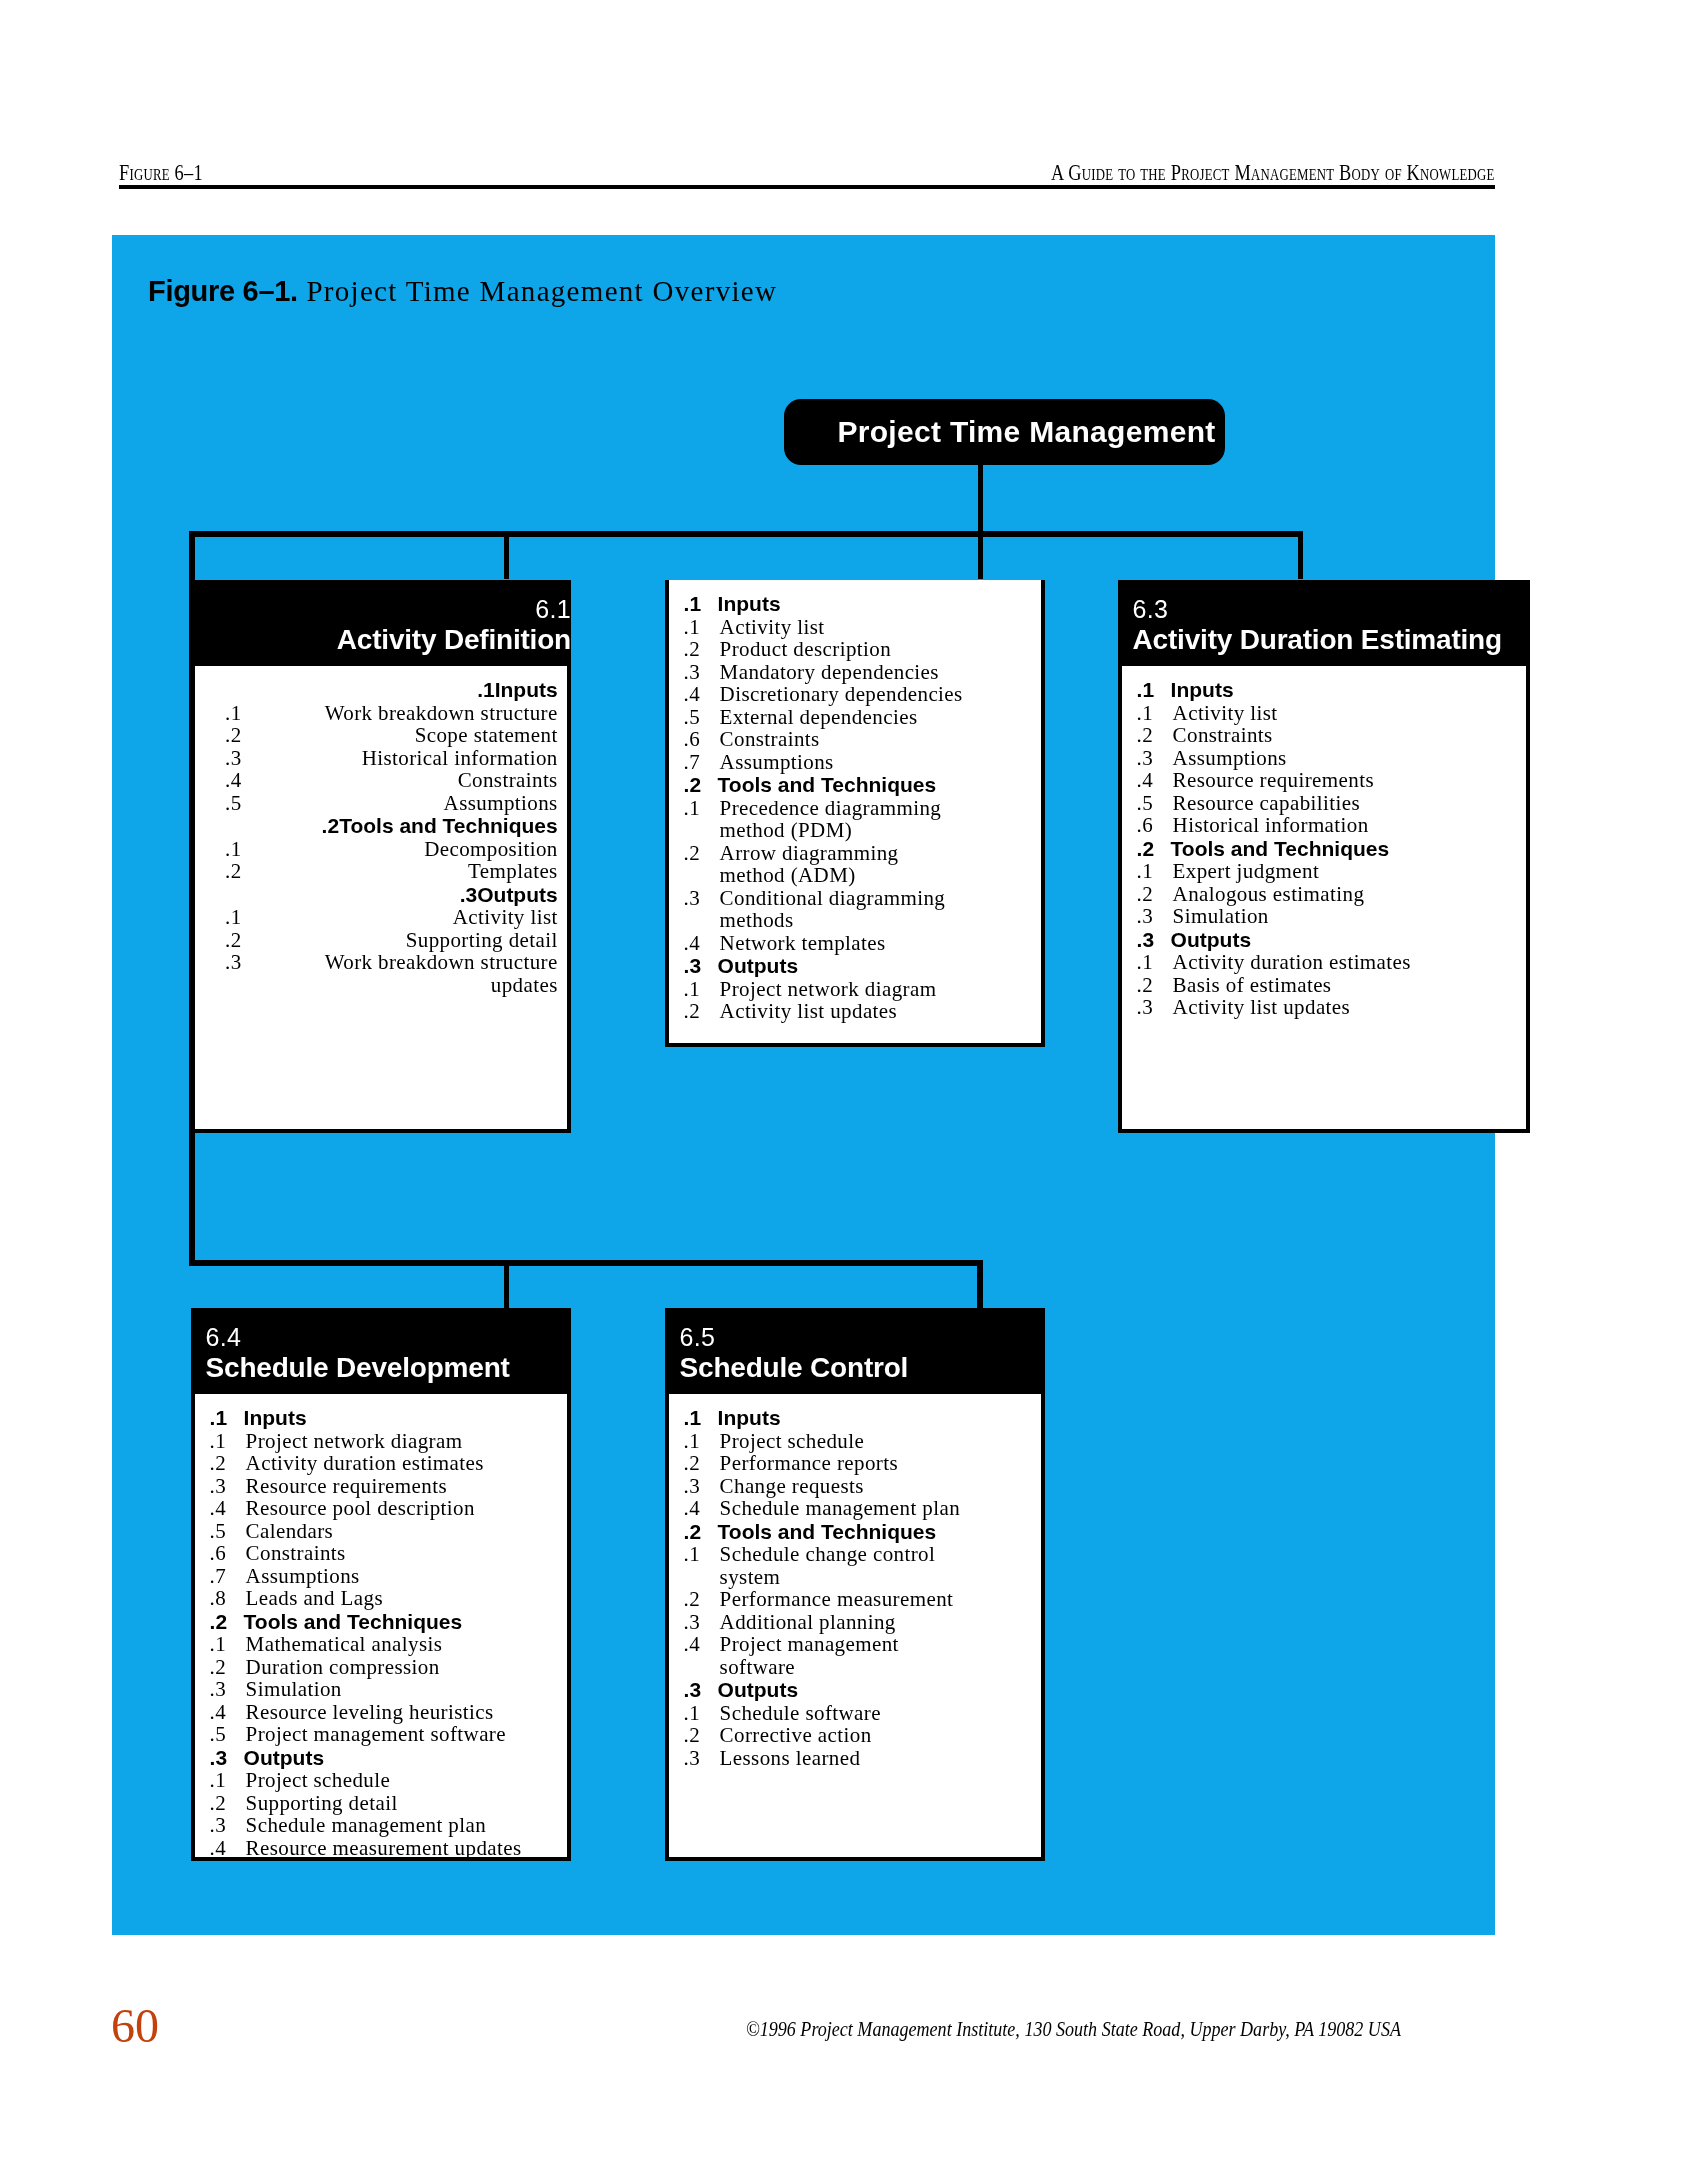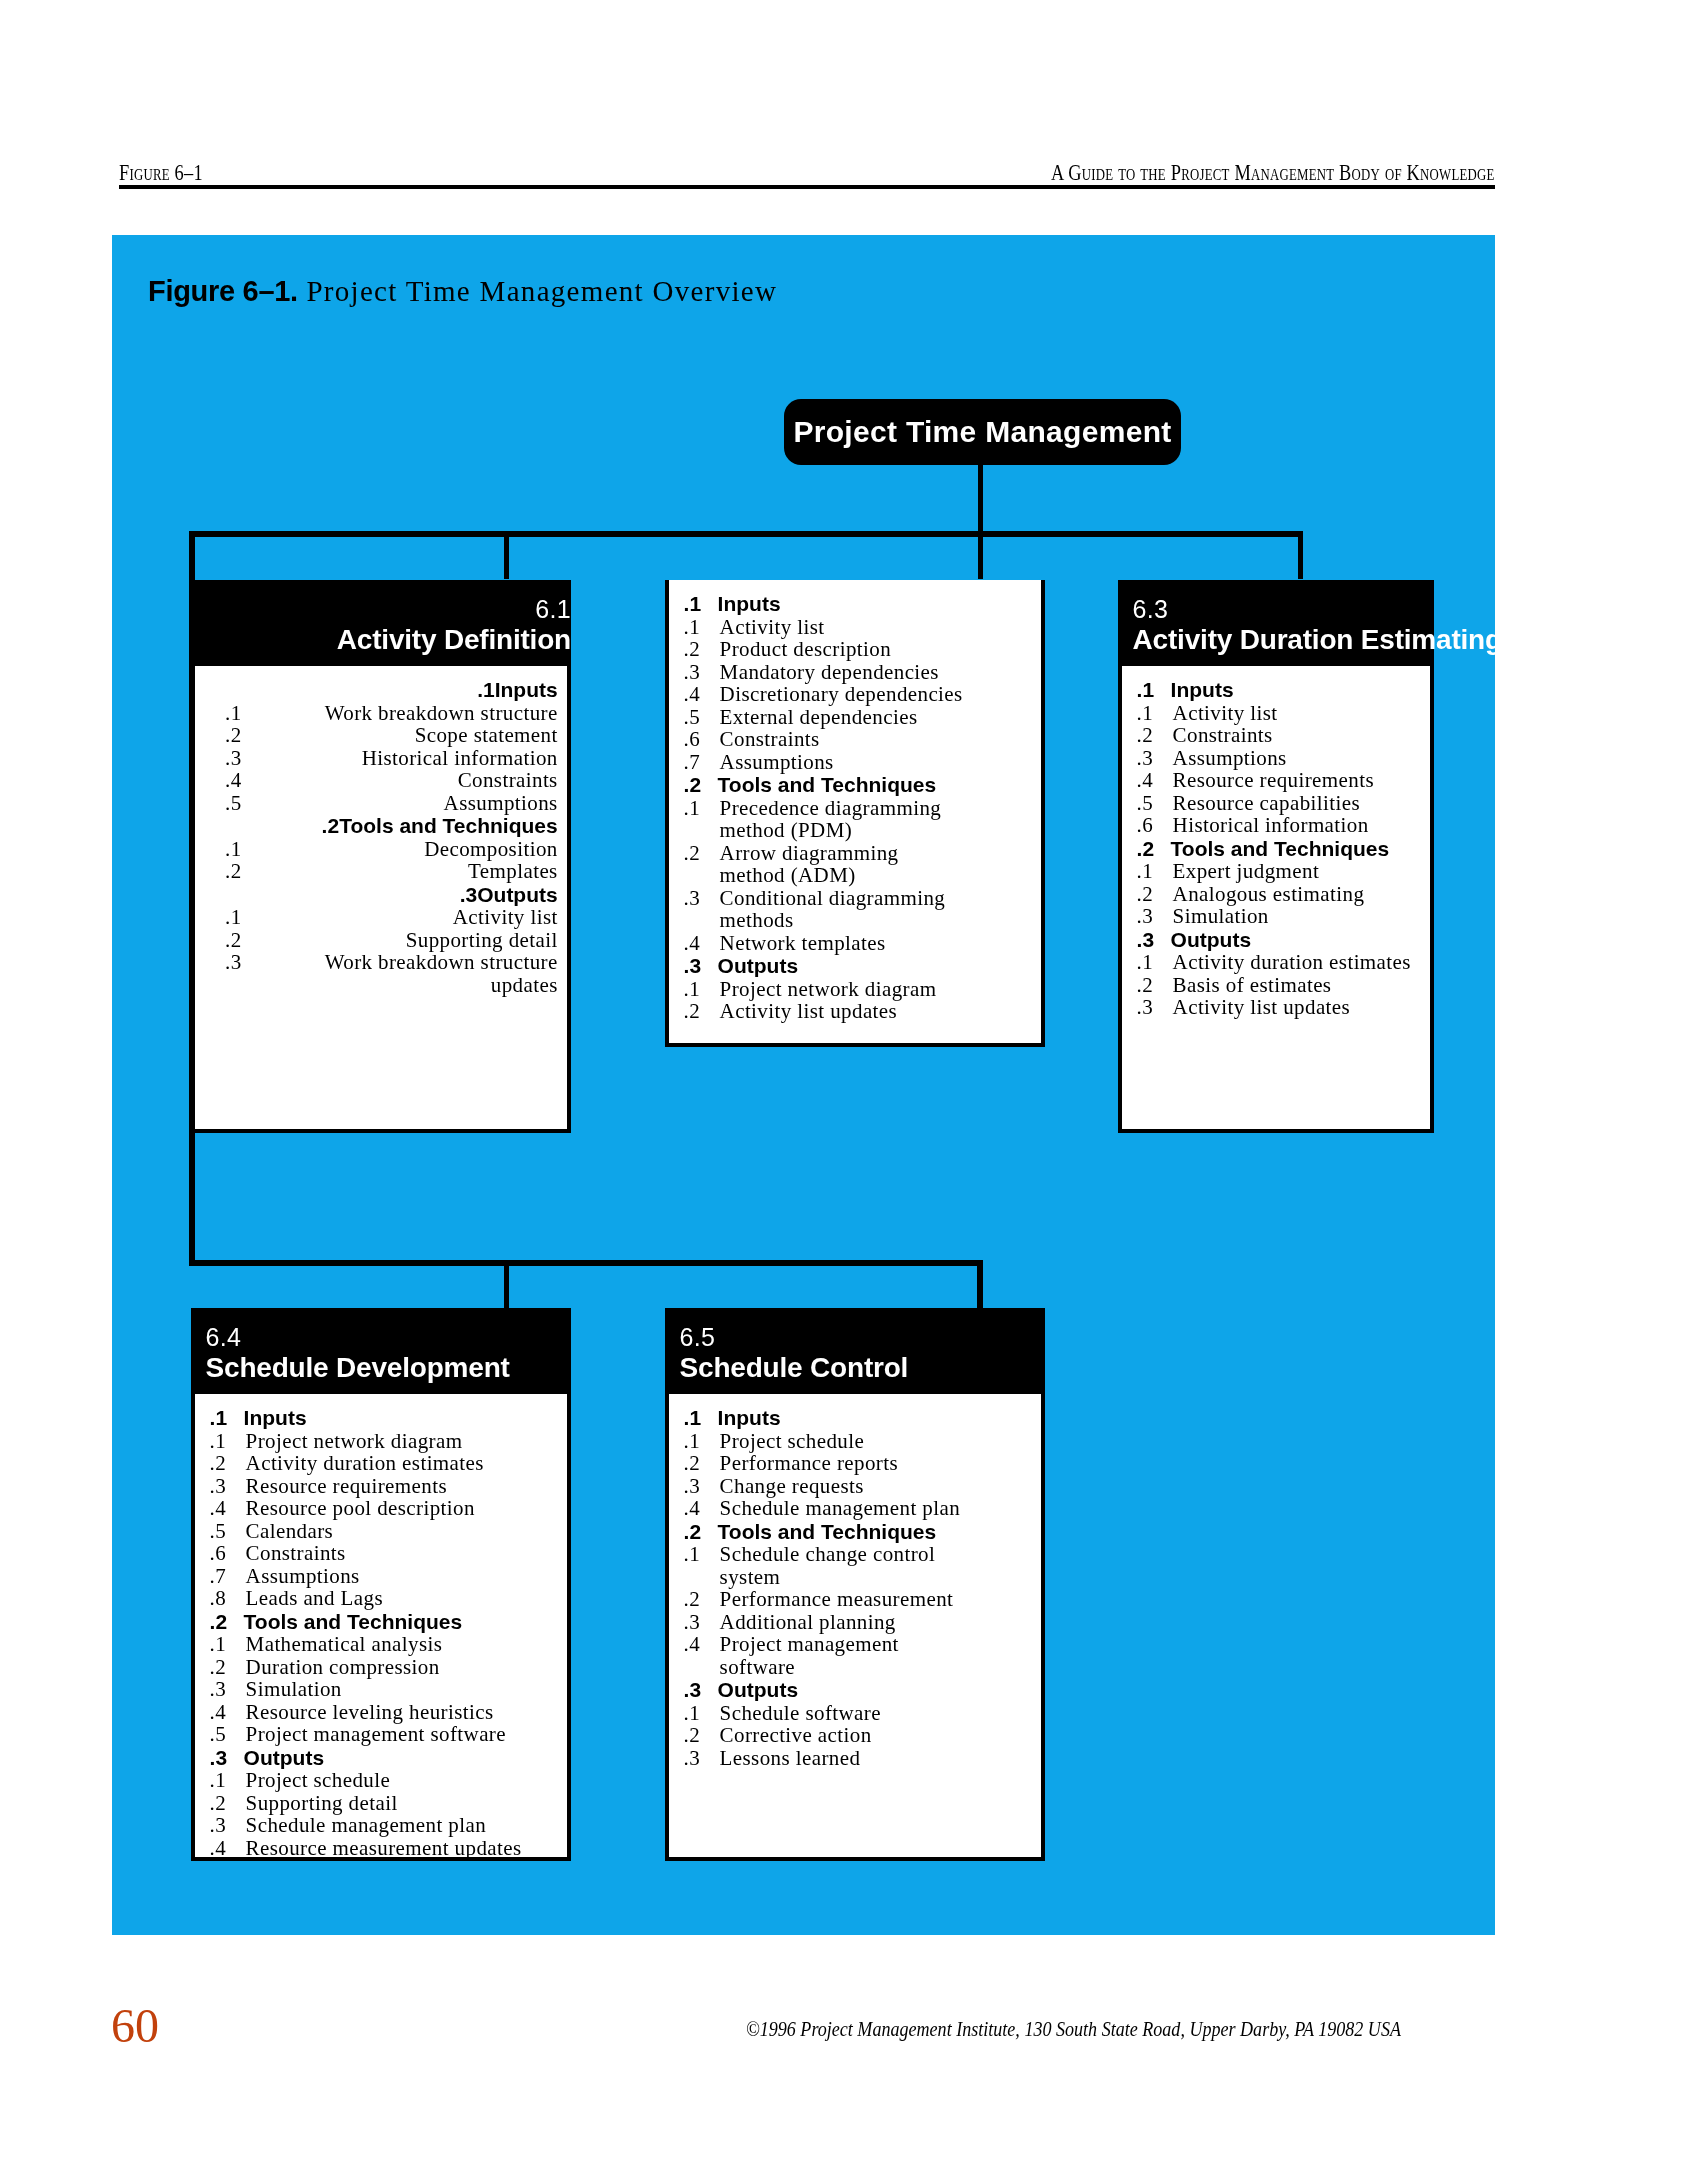--- a/index.html
+++ b/index.html
@@ -82,20 +82,21 @@
     position: absolute;
     left: 672px;
     top: 164px;
     width: 397px;
     height: 66px;
     background: #000;
     border-radius: 17px;
     display: flex;
     align-items: center;
     justify-content: center;
+    padding-left: 44px;
   }
   #root-node-label {
     color: #fff;
     font-family: "Liberation Sans", sans-serif;
     font-weight: bold;
     font-size: 30px;
     letter-spacing: 0.3px;
     white-space: nowrap;
   }
 
@@ -172,21 +173,21 @@
     position: absolute;
     left: 0;
     top: 0;
     width: 32px;
   }
   ul.items li .it-cont { display: block; }
 
   
   #box-61 { left: 79px;  top: 345px;  width: 380px; text-align: right; }
   #box-62 { left: 553px;  top: 345px;  width: 380px; }
-  #box-63 { left: 1006px; top: 345px;  width: 316px; }
+  #box-63 { left: 1006px; top: 345px;  width: 412px; }
   #box-64 { left: 79px;  top: 1073px; width: 380px; }
   #box-65 { left: 553px;  top: 1073px; width: 380px; }
 
   #box-61 .proc-body { height: 467px; }
   #box-62 .proc-body { height: 467px; }
   #box-63 .proc-body { height: 467px; }
   #box-64 .proc-body { height: 467px; }
   #box-65 .proc-body { height: 467px; }
 
   

